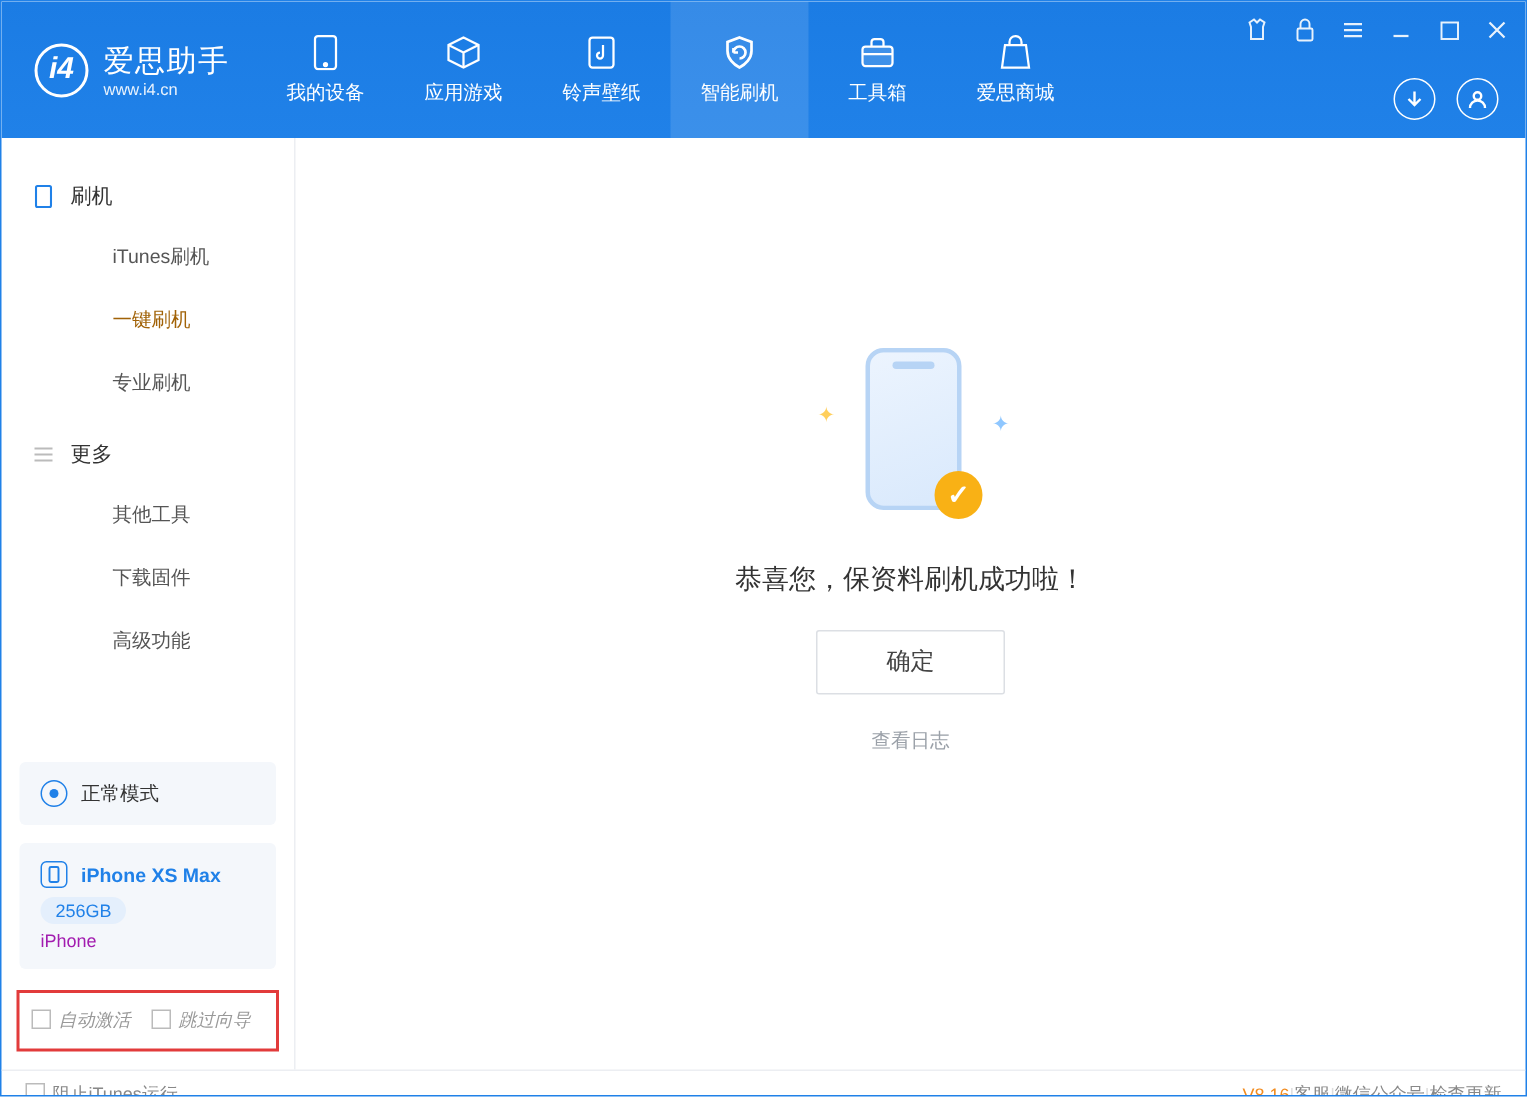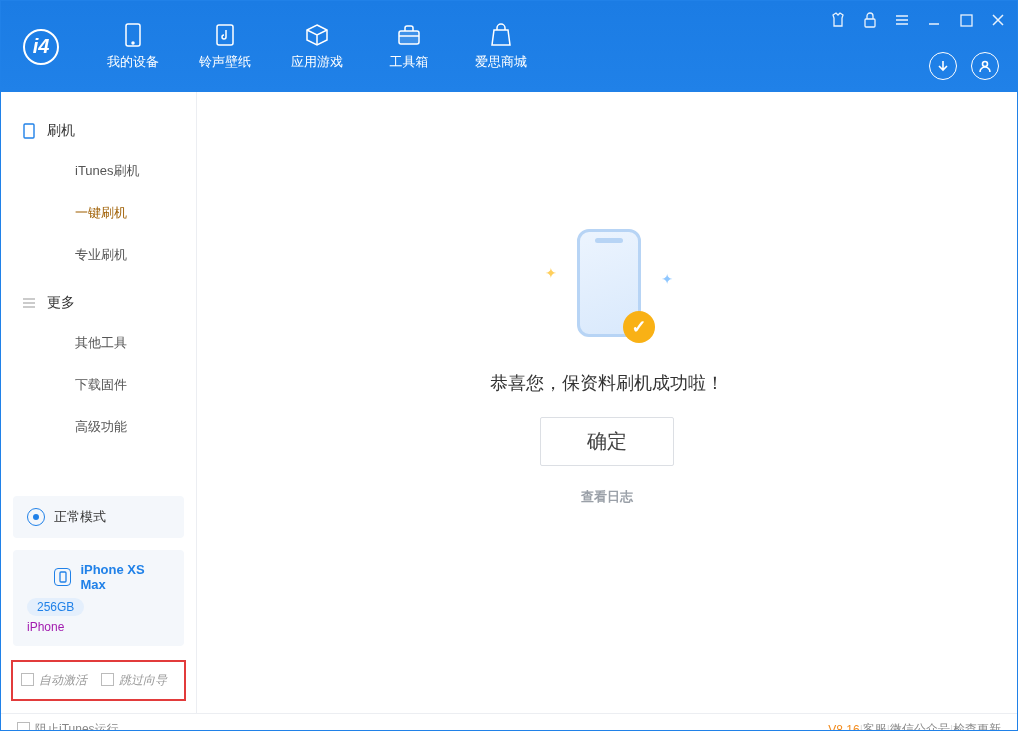--- a/index.html
+++ b/index.html
@@ -26,82 +26,96 @@
 .side-section { padding: 0 0 8px 0; }
 .side-head { display: flex; align-items: center; gap: 10px; padding: 10px 20px; font-size: 14px; color: #333; }
 .side-head .sicon { width: 16px; height: 16px; color: #2081e8; display: flex; align-items: center; justify-content: center; }
 .side-item { padding: 12px 20px 12px 74px; font-size: 13px; color: #555; cursor: pointer; }
 .side-item.active { color: #a16207; }
 .side-spacer { flex: 1; }
 .side-card { margin: 6px 12px; background: #f4f7fb; border-radius: 4px; padding: 12px 14px; font-size: 13px; color: #333; display: flex; align-items: center; gap: 9px; }
 .side-card .dot { width: 18px; height: 18px; border: 1.6px solid #2081e8; border-radius: 50%; display: flex; align-items: center; justify-content: center; position: relative; }
 .side-card .dot::after { content:""; width:6px; height:6px; background:#2081e8; border-radius:50%; }
 .device-card { margin: 6px 12px 14px; background: #f4f7fb; border-radius: 4px; padding: 12px 14px; }
-.device-row { display:flex; align-items:center; gap:9px; font-size:13px; font-weight:600; color:#2081e8;margin-left:27px; }
+.device-row { display:flex; align-items:center; gap:9px; font-size:13px; font-weight:600; color:#2081e8; }
 .dev-icon { width:18px; height:18px; border:1.6px solid #2081e8; border-radius:4px; display:flex; align-items:center; justify-content:center; }
 .badge { display:inline-block; margin-top:6px; background:#e4effc; color:#2081e8; border-radius:10px; padding:2px 10px; font-size:12px; }
 .dev-sub { font-size:12px; color:#a21caf; margin-top:4px; }
 .bottom-checks { border:2px solid #e23b3b; margin: 0 10px 12px; padding: 10px 8px; display:flex; gap:14px; font-size:12px; color:#999; align-items:center;font-style:italic; }
 .chk { width:13px; height:13px; border:1px solid #bbb; display:inline-block; margin-right:5px; vertical-align:-2px; }
 
 
 .main { flex:1; display:flex; flex-direction:column; align-items:center; justify-content:center; gap: 22px; padding-bottom:80px; }
 .phone-ill { position:relative; width:140px; height:130px; }
 .phone { position:absolute; left:40px; top:10px; width:64px; height:108px; border:3px solid #b7d4f5; border-radius:12px; background:linear-gradient(160deg,#ecf4fe,#d9e9fc); }
 .phone::before { content:""; position:absolute; top:6px; left:50%; transform:translateX(-50%); width:28px; height:5px; background:#b7d4f5; border-radius:3px; }
 .check-badge { position:absolute; right:22px; bottom:6px; width:32px; height:32px; background:#f9b115; border-radius:50%; display:flex; align-items:center; justify-content:center; color:#fff; font-weight:bold; font-size:18px; }
 .spark { position:absolute; color:#ffcf5c; font-size:14px; }
 .sp1 { left:8px; top:46px; }
 .sp2 { right:4px; top:52px; color:#8fc7ff; }
 .success-text { font-size:18px; color:#333; }
-.ok-btn { border:1px solid #dcdfe4; background:#fff; padding:10px 46px; font-size:20px; color:#444; cursor:pointer; border-radius:2px; }
-.log-link { font-size:13px; color:#9aa0a8; cursor:pointer;font-weight:bold; }
+.ok-btn { border:1px solid #dcdfe4; background:#fff; padding:10px 46px; font-size:16px; color:#444; cursor:pointer; border-radius:2px; }
+.log-link { font-size:13px; color:#9aa0a8; cursor:pointer; }
 
 
 .footer { height:32px; border-top:1px solid #eceef2; display:flex; align-items:center; padding:0 16px; font-size:12px; color:#888; }
 .footer .left { display:flex; align-items:center; gap:6px; }
 .footer .right { margin-left:auto; display:flex; align-items:center; }
 .ver { color:#f28c1f; }
 .sep { color:#ddd; }
 .flink { color:#888; cursor:pointer; }
 </style>
 </head>
 <body>
 
 <div class="header">
   <div class="logo-area">
     <div class="logo-icon">i4</div>
+    <div class="logo-text">
+      <div class="big">爱思助手</div>
+      <div class="small">www.i4.cn</div>
+    </div>
   </div>
   <div class="tabs">
     <div class="tab">
       <div class="tab-icon">
           <svg width="20" height="24" viewBox="0 0 20 24" fill="none" stroke="#fff" stroke-width="1.5">
             <rect x="3" y="1" width="14" height="22" rx="2"></rect>
             <circle cx="10" cy="20" r="1" fill="#fff"></circle>
           </svg>
         </div>
       <span>我的设备</span>
     </div>
     <div class="tab">
       <div class="tab-icon">
+          <svg width="24" height="24" viewBox="0 0 24 24" fill="none" stroke="#fff" stroke-width="1.5">
+            <path d="M12 2 L22 7 L22 17 L12 22 L2 17 L2 7 Z"></path>
+            <path d="M2 7 L12 12 L22 7 M12 12 L12 22"></path>
+          </svg>
+        </div>
+      <span>应用游戏</span>
+    </div>
+    <div class="tab">
+      <div class="tab-icon">
           <svg width="22" height="24" viewBox="0 0 22 24" fill="none" stroke="#fff" stroke-width="1.5">
             <rect x="3" y="2" width="16" height="20" rx="2"></rect>
             <path d="M12 7 L12 14 A2 2 0 1 1 10 12"></path>
           </svg>
         </div>
       <span>铃声壁纸</span>
     </div>
-    <div class="tab">
-      <div class="tab-icon">
-          <svg width="24" height="24" viewBox="0 0 24 24" fill="none" stroke="#fff" stroke-width="1.5">
-            <path d="M12 2 L22 7 L22 17 L12 22 L2 17 L2 7 Z"></path>
-            <path d="M2 7 L12 12 L22 7 M12 12 L12 22"></path>
-          </svg>
-        </div>
-      <span>应用游戏</span>
+    <div class="tab active">
+      <div class="tab-icon">
+          <svg width="24" height="24" viewBox="0 0 24 24" fill="none" stroke="#fff" stroke-width="1.8">
+            <path d="M12 2 L20 5 V11 C20 16 16 20 12 22 C8 20 4 16 4 11 V5 Z"></path>
+            <path d="M8 12 A4 4 0 1 1 12 16"></path>
+            <path d="M8 12 L8 9 M8 12 L11 12"></path>
+          </svg>
+        </div>
+      <span>智能刷机</span>
     </div>
     <div class="tab">
       <div class="tab-icon">
           <svg width="24" height="22" viewBox="0 0 24 22" fill="none" stroke="#fff" stroke-width="1.5">
             <rect x="2" y="7" width="20" height="13" rx="2" fill="#fff" fill-opacity=".15"></rect>
             <path d="M8 7 V4 A2 2 0 0 1 10 2 H14 A2 2 0 0 1 16 4 V7"></path>
             <path d="M2 12 H22"></path>
           </svg>
         </div>
       <span>工具箱</span>

